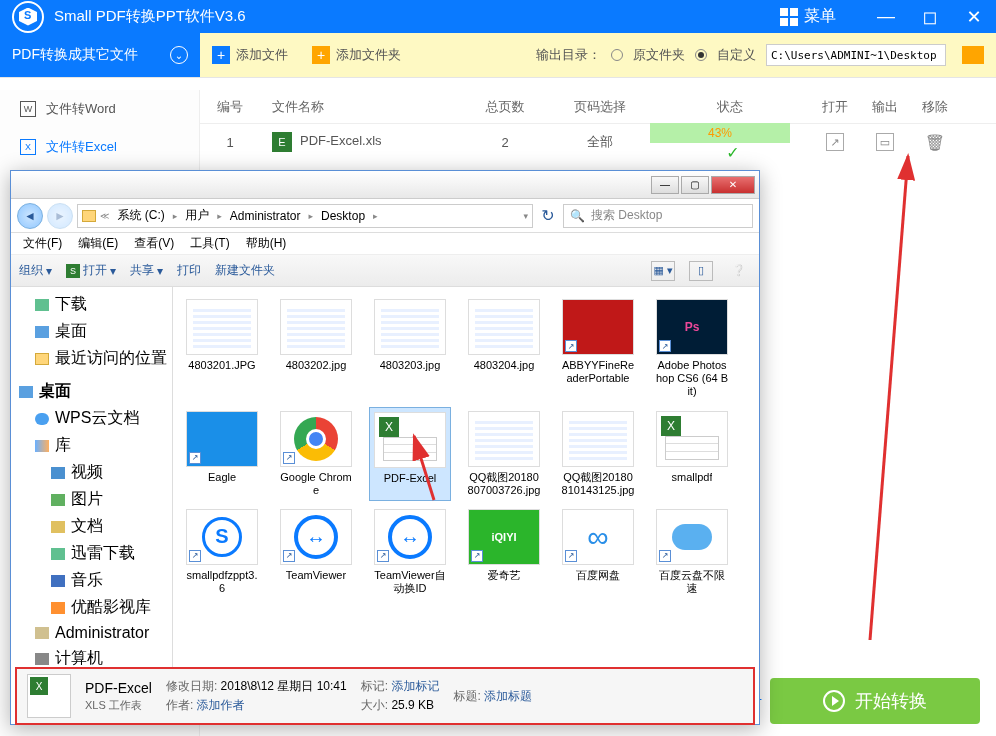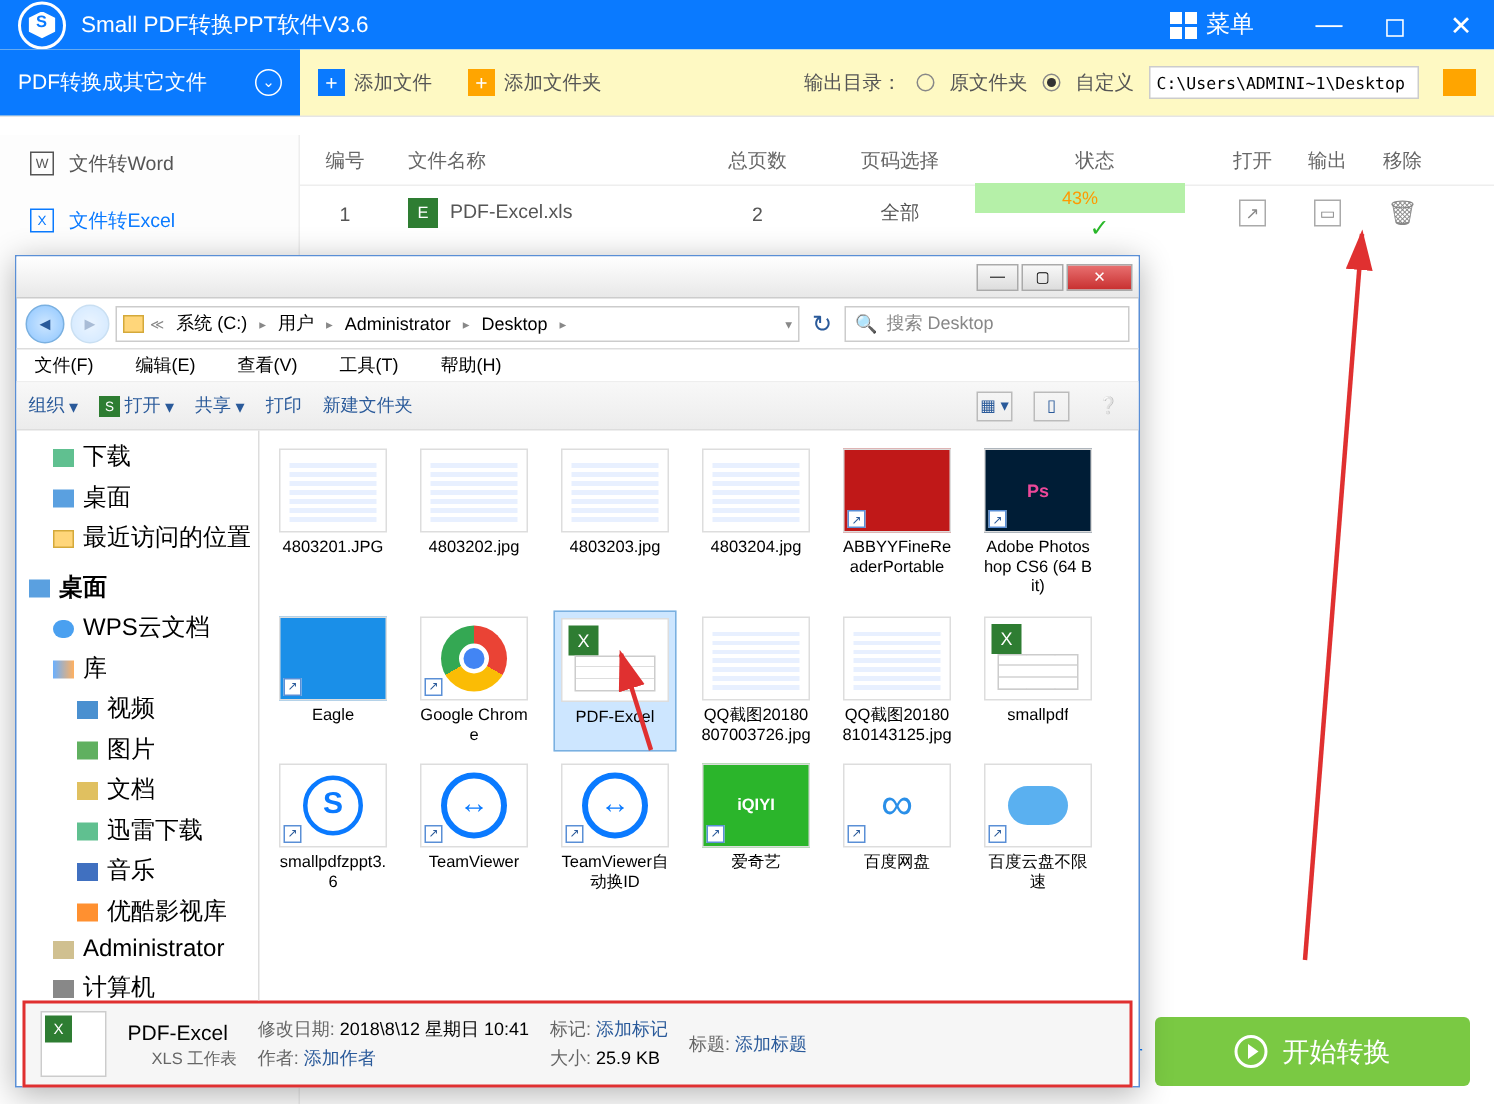--- a/index.html
+++ b/index.html
@@ -66,21 +66,21 @@
 .dlg-winbtn.close { background: linear-gradient(#e87070,#c83030); color: #fff; width: 44px; }
 .dlg-nav { height: 34px; display: flex; align-items: center; padding: 0 6px; gap: 4px; border-bottom: 1px solid #ddd; }
 .nav-arrow { width: 26px; height: 26px; border-radius: 50%; background: radial-gradient(#cde6ff,#8ec6ff); border:1px solid #7ab0e0; cursor: pointer; display:flex; align-items:center; justify-content:center; color:#2a5a9a; font-size:12px; }
 .nav-arrow.disabled { opacity:0.4; }
 .breadcrumb { flex: 1; height: 24px; border: 1px solid #ccc; display: flex; align-items: center; font-size: 12px; padding: 0 4px; gap: 4px; }
 .bc-seg { padding: 0 4px; cursor: pointer; }
 .bc-sep { color: #888; font-size: 9px; }
 .refresh { width: 22px; height: 22px; display:flex; align-items:center; justify-content:center; color:#2a5a9a; cursor:pointer; }
 .search { width: 190px; height: 24px; border: 1px solid #ccc; display: flex; align-items: center; padding: 0 6px; font-size: 12px; color: #888; }
 .search-ico { margin-right: 6px; }
-.dlg-menu { height: 22px; display: flex; align-items: center; padding: 0 6px; gap: 16px; font-size: 12px; border-bottom: 1px solid #eee; text-align: right; }
+.dlg-menu { height: 22px; display: flex; align-items: center; padding: 0 6px; gap: 4px; font-size: 12px; border-bottom: 1px solid #eee; text-align: right; }
 .dlg-menu span { padding: 2px 6px; cursor: pointer; }
 .dlg-toolbar { height: 32px; background: linear-gradient(#f8f8f8,#ececec); border-bottom: 1px solid #ddd; display: flex; align-items: center; padding: 0 8px; gap: 14px; font-size: 12px; color: #2a5a9a; }
 .dlg-tb-item { cursor: pointer; display: flex; align-items: center; gap: 3px; }
 .dlg-tb-spacer { flex: 1; }
 .dlg-tb-view { width: 24px; height: 20px; border: 1px solid #bbb; display: flex; align-items: center; justify-content: center; cursor: pointer; font-size: 11px; }
 
 .dlg-body { display: flex; height: 380px; }
 .dlg-tree { width: 162px; border-right: 1px solid #ddd; overflow-y: auto; font-size: 16px; padding: 4px 0; }
 .tree-item { display: flex; align-items: center; gap: 6px; padding: 3px 4px 3px 22px; cursor: pointer; }
 .tree-item.l0 { padding-left: 8px; font-weight: bold; margin-top: 6px; }
@@ -100,21 +100,21 @@
 .file-thumb { width: 72px; height: 56px; background: #fff; border: 1px solid #ddd; margin-bottom: 4px; display: flex; align-items: center; justify-content: center; font-size: 20px; position: relative; overflow:hidden; }
 .file-thumb.img::after { content:''; position:absolute; inset:6px; background: repeating-linear-gradient(0deg,#e8f0ff,#e8f0ff 3px,#fff 3px,#fff 6px); }
 .file-label { line-height: 1.2; word-break: break-all; max-height: 42px; overflow: hidden; }
 .shortcut { position: absolute; bottom: 2px; left: 2px; width: 12px; height: 12px; background: #fff; border: 1px solid #5a8fd6; font-size: 8px; color:#2a5a9a; display:flex; align-items:center; justify-content:center; }
 
 .dlg-details { height: 58px; border: 2px solid #e03030; margin: 0 4px 2px 4px; display: flex; align-items: center; padding: 4px 10px; gap: 14px; font-size: 12px; background: #f6f6f6; }
 .det-thumb { width: 44px; height: 44px; background: #fff; border: 1px solid #ccc; display:flex; align-items:center; justify-content:center; position:relative; }
 .det-xls { position:absolute; top:2px; left:2px; width:18px; height:18px; background:#2e7d32; color:#fff; font-size:10px; display:flex; align-items:center; justify-content:center; }
 .det-col { display: flex; flex-direction: column; gap: 2px; }
 .det-name { font-size: 14px; }
-.det-sub { color: #666; font-size: 11px; margin-left: 16px; }
+.det-sub { color: #666; font-size: 11px; }
 .det-field { color: #666; }
 .det-val { color: #2a5a9a; }
 
 .arrow2 { position: absolute; left: 404px; top: 430px; pointer-events:none; }
 </style>
 </head>
 <body>
 
 <div class="titlebar">
   <div class="app-logo">

